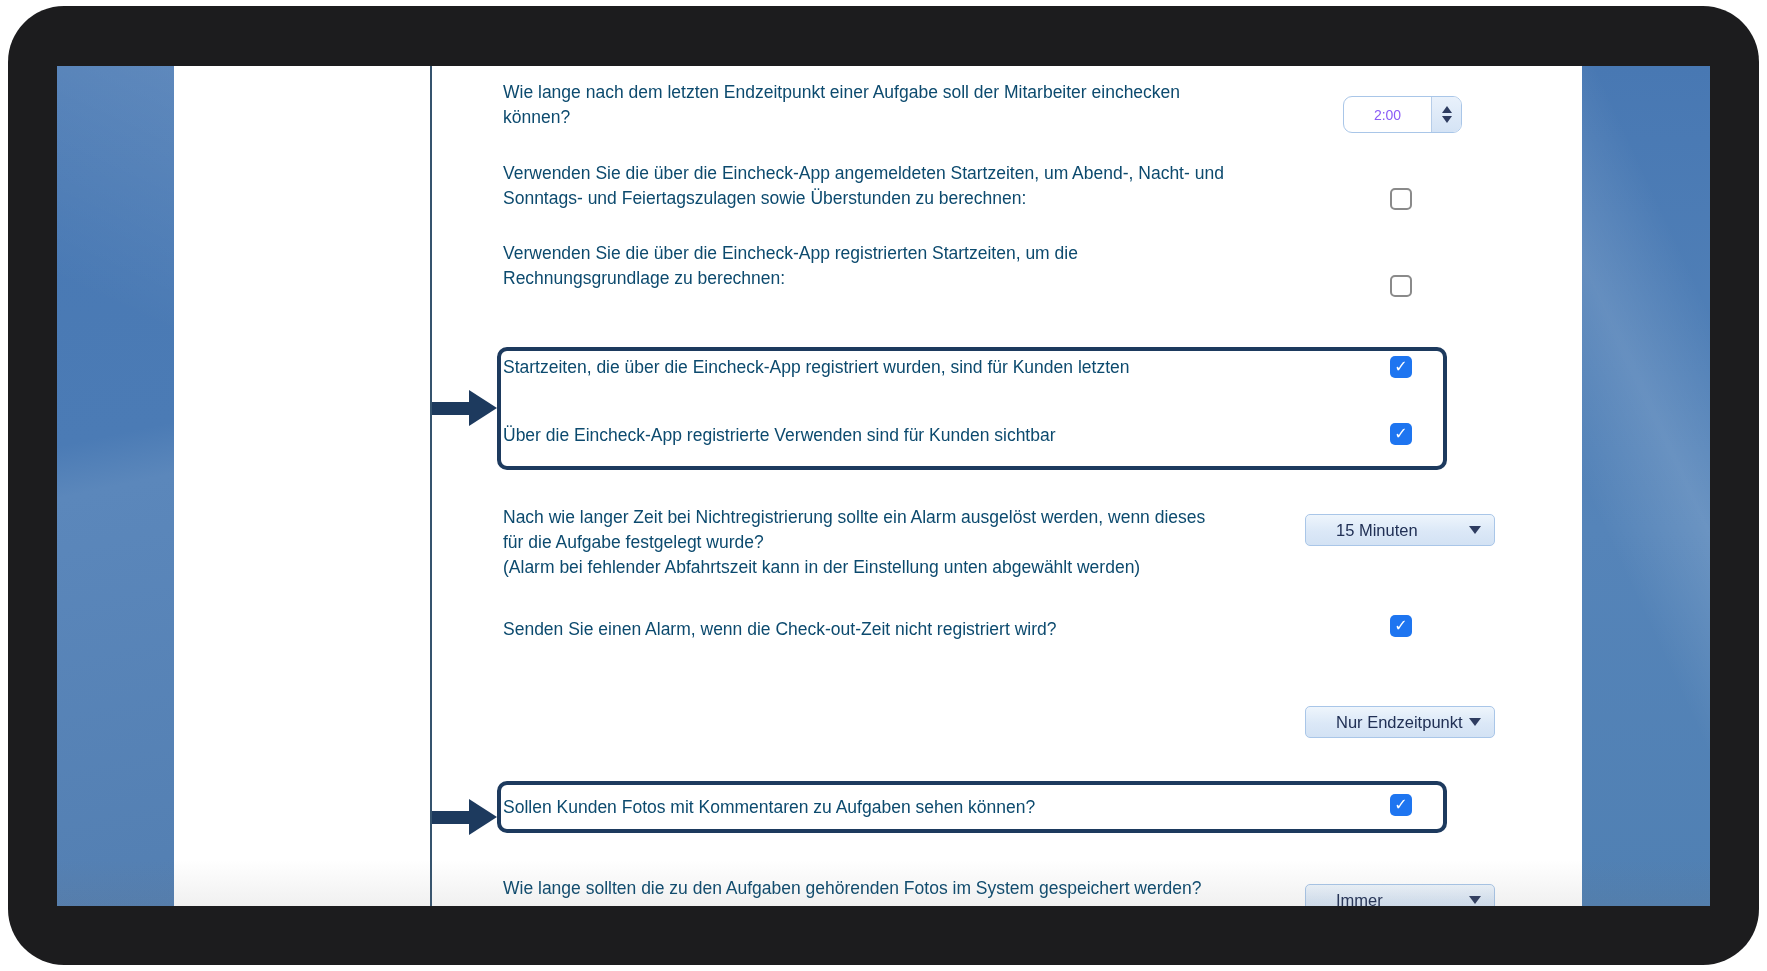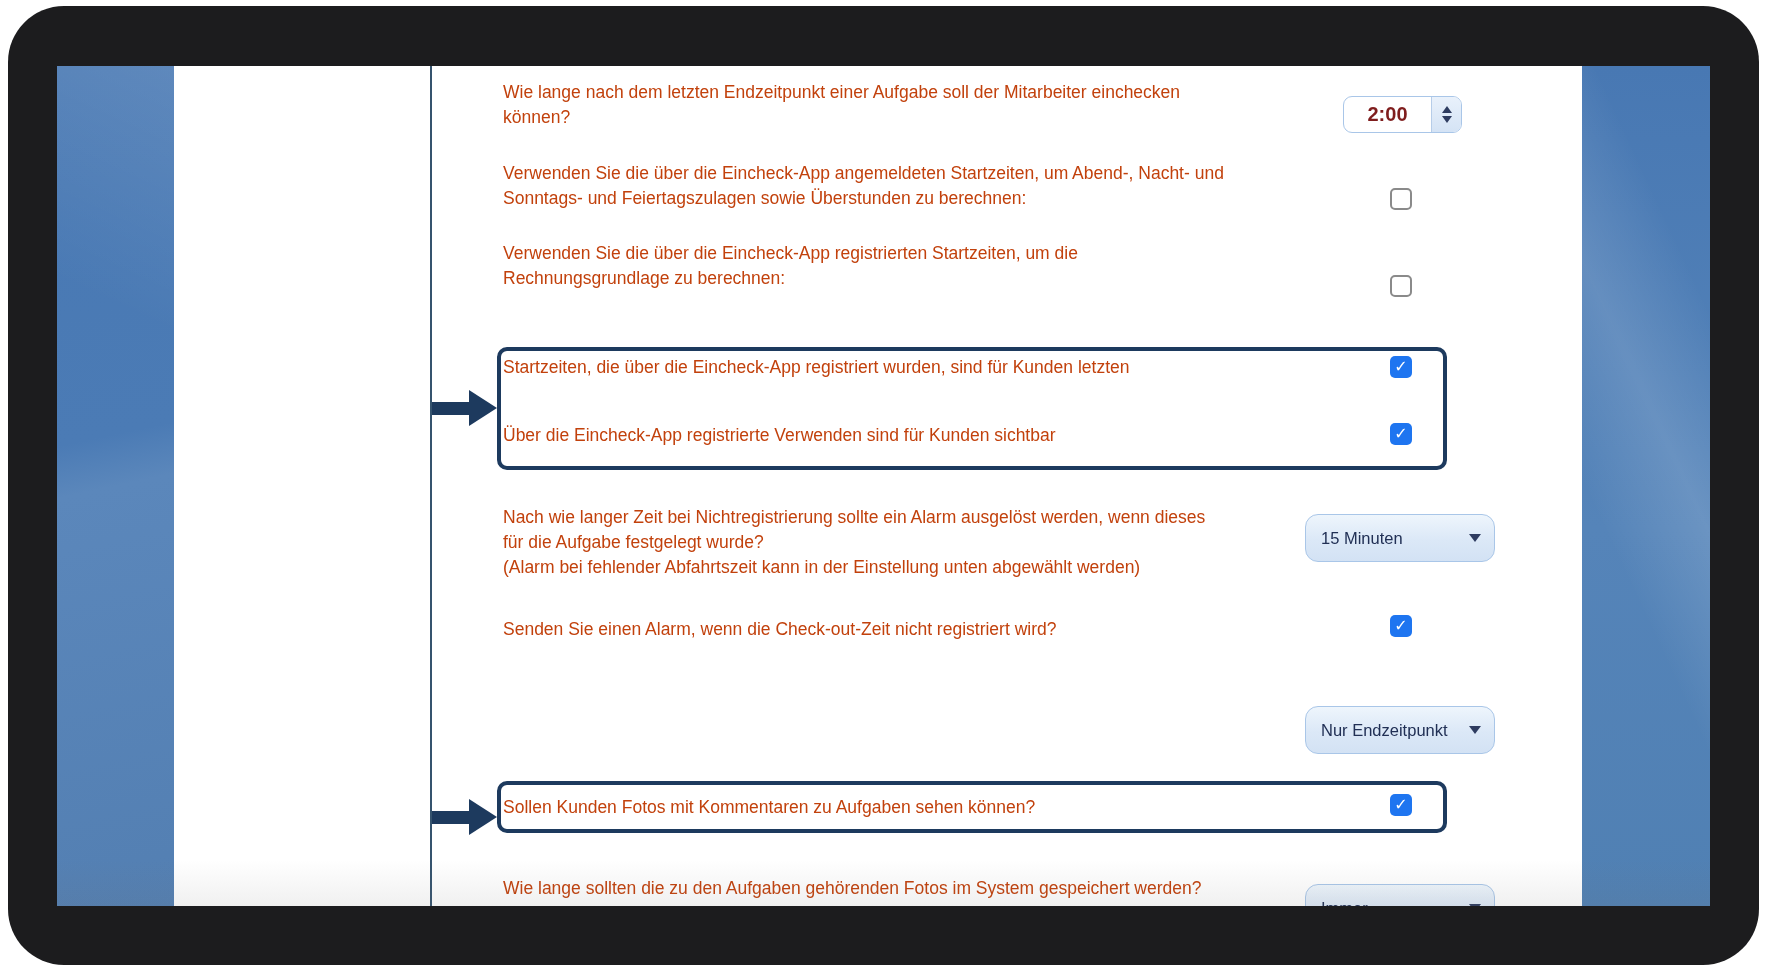--- a/index.html
+++ b/index.html
@@ -38,52 +38,52 @@
   }
   
   .white-panel{
     position:absolute;left:117px;top:0;width:258px;height:100%;
     background:#ffffff;border-right:2px solid #35536e;box-sizing:border-box;
   }
   
   .main{position:absolute;left:375px;top:0;width:1150px;height:100%;}
   .q{
     position:absolute;left:71px;width:860px;
-    font-size:17.5px;line-height:25px;color:#c2410c;white-space:pre-line;
+    font-size:17.5px;line-height:25px;color:#0c4a6e;white-space:pre-line;
   }
   
   .checkbox{
     position:absolute;width:22px;height:22px;border-radius:5px;box-sizing:border-box;
     display:flex;align-items:center;justify-content:center;cursor:pointer;
   }
   .checkbox.unchecked{background:#ffffff;border:2px solid #8a8a8a;}
   .checkbox.checked{background:#1e75f0;}
   .checkbox .check{color:#ffffff;font-size:16px;font-weight:bold;line-height:1;}
   
   .dropdown{
-    position:absolute;width:190px;height:48px;box-sizing:border-box;
-    border:1.5px solid #a9c6e8;border-radius:13px;
+    position:absolute;width:190px;height:32px;box-sizing:border-box;
+    border:1.5px solid #a9c6e8;border-radius:5px;
     background:linear-gradient(180deg,#eef5fc 0%,#dbe8f7 55%,#d3e2f4 100%);
     display:flex;align-items:center;justify-content:space-between;
-    padding:0 13px 0 15px;cursor:pointer;
+    padding:0 13px 0 30px;cursor:pointer;
   }
   .dd-value{font-size:16.5px;color:#213055;}
   .dd-caret{
     width:0;height:0;border-left:6.5px solid transparent;border-right:6.5px solid transparent;
     border-top:8px solid #2e3c60;
   }
   
   .stepper{
     position:absolute;width:119px;height:37px;box-sizing:border-box;
     border:1.5px solid #a9c6e8;border-radius:9px;background:#ffffff;
     display:flex;overflow:hidden;cursor:pointer;
   }
   .stepper-value{
     flex:1;display:flex;align-items:center;justify-content:center;
-    font-size:20px;color:#7f1d1d;font-weight:bold;
+    font-size:14px;color:#8b5cf6;
   }
   .stepper-buttons{
     width:29px;border-left:1px solid #b6cde9;
     background:linear-gradient(180deg,#e9f1fb 0%,#d4e3f5 100%);
     display:flex;flex-direction:column;align-items:center;justify-content:center;gap:3px;
   }
   .tri-up{width:0;height:0;border-left:5.5px solid transparent;border-right:5.5px solid transparent;border-bottom:7px solid #2e3c60;}
   .tri-down{width:0;height:0;border-left:5.5px solid transparent;border-right:5.5px solid transparent;border-top:7px solid #2e3c60;}
   
   .hl-box{

